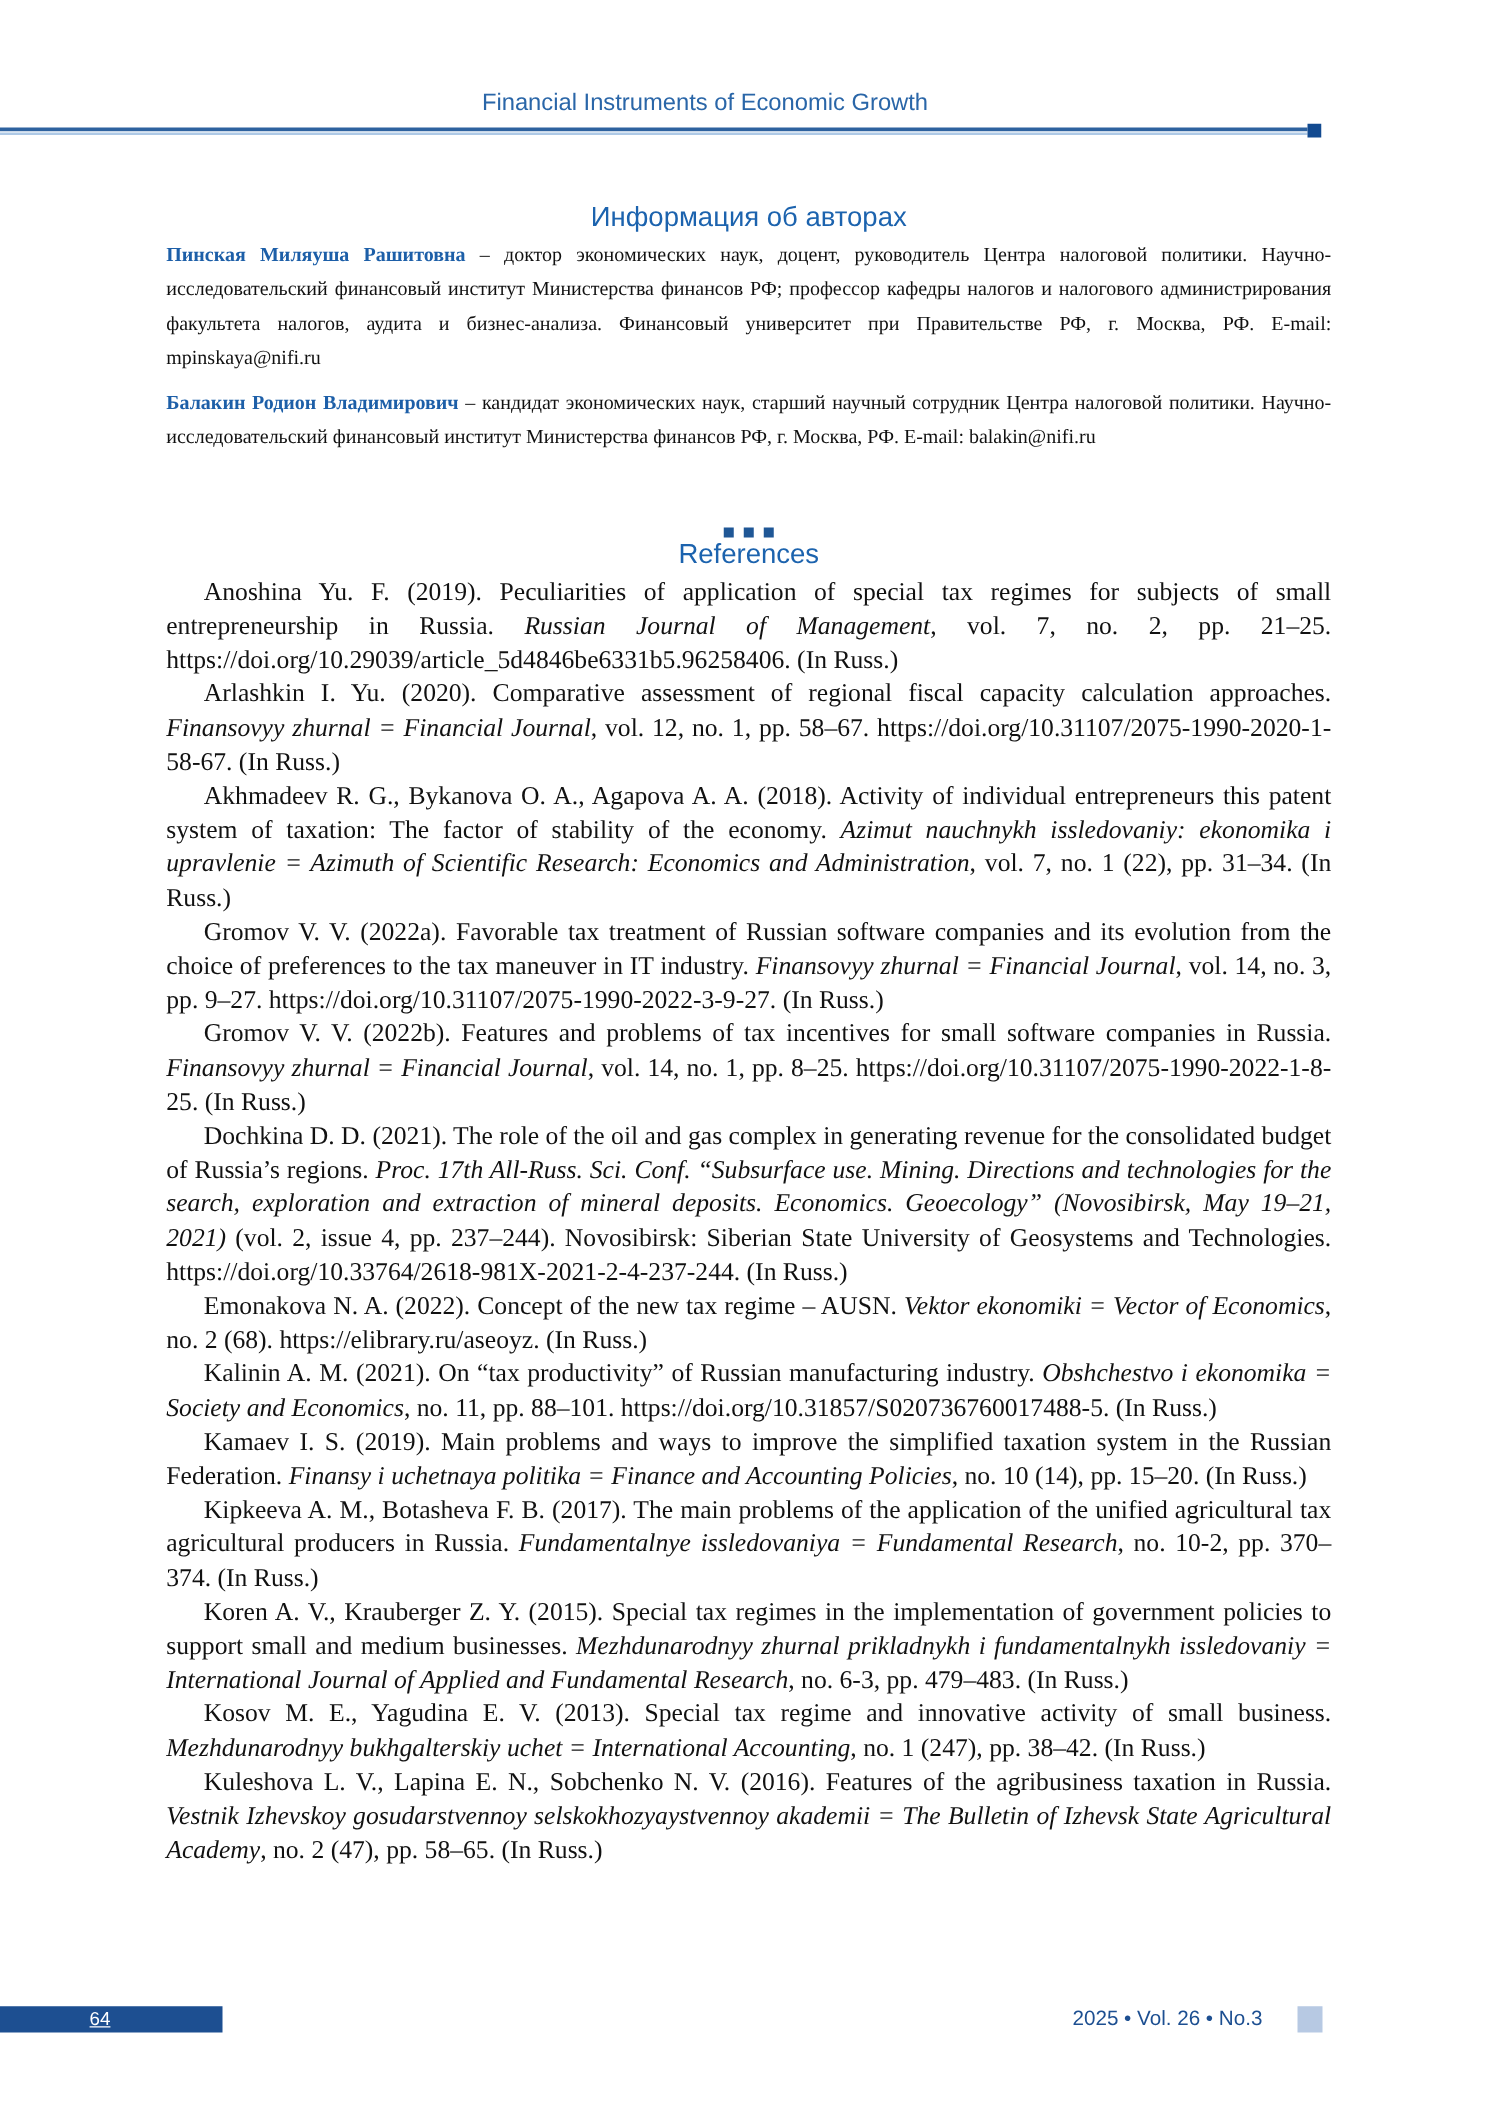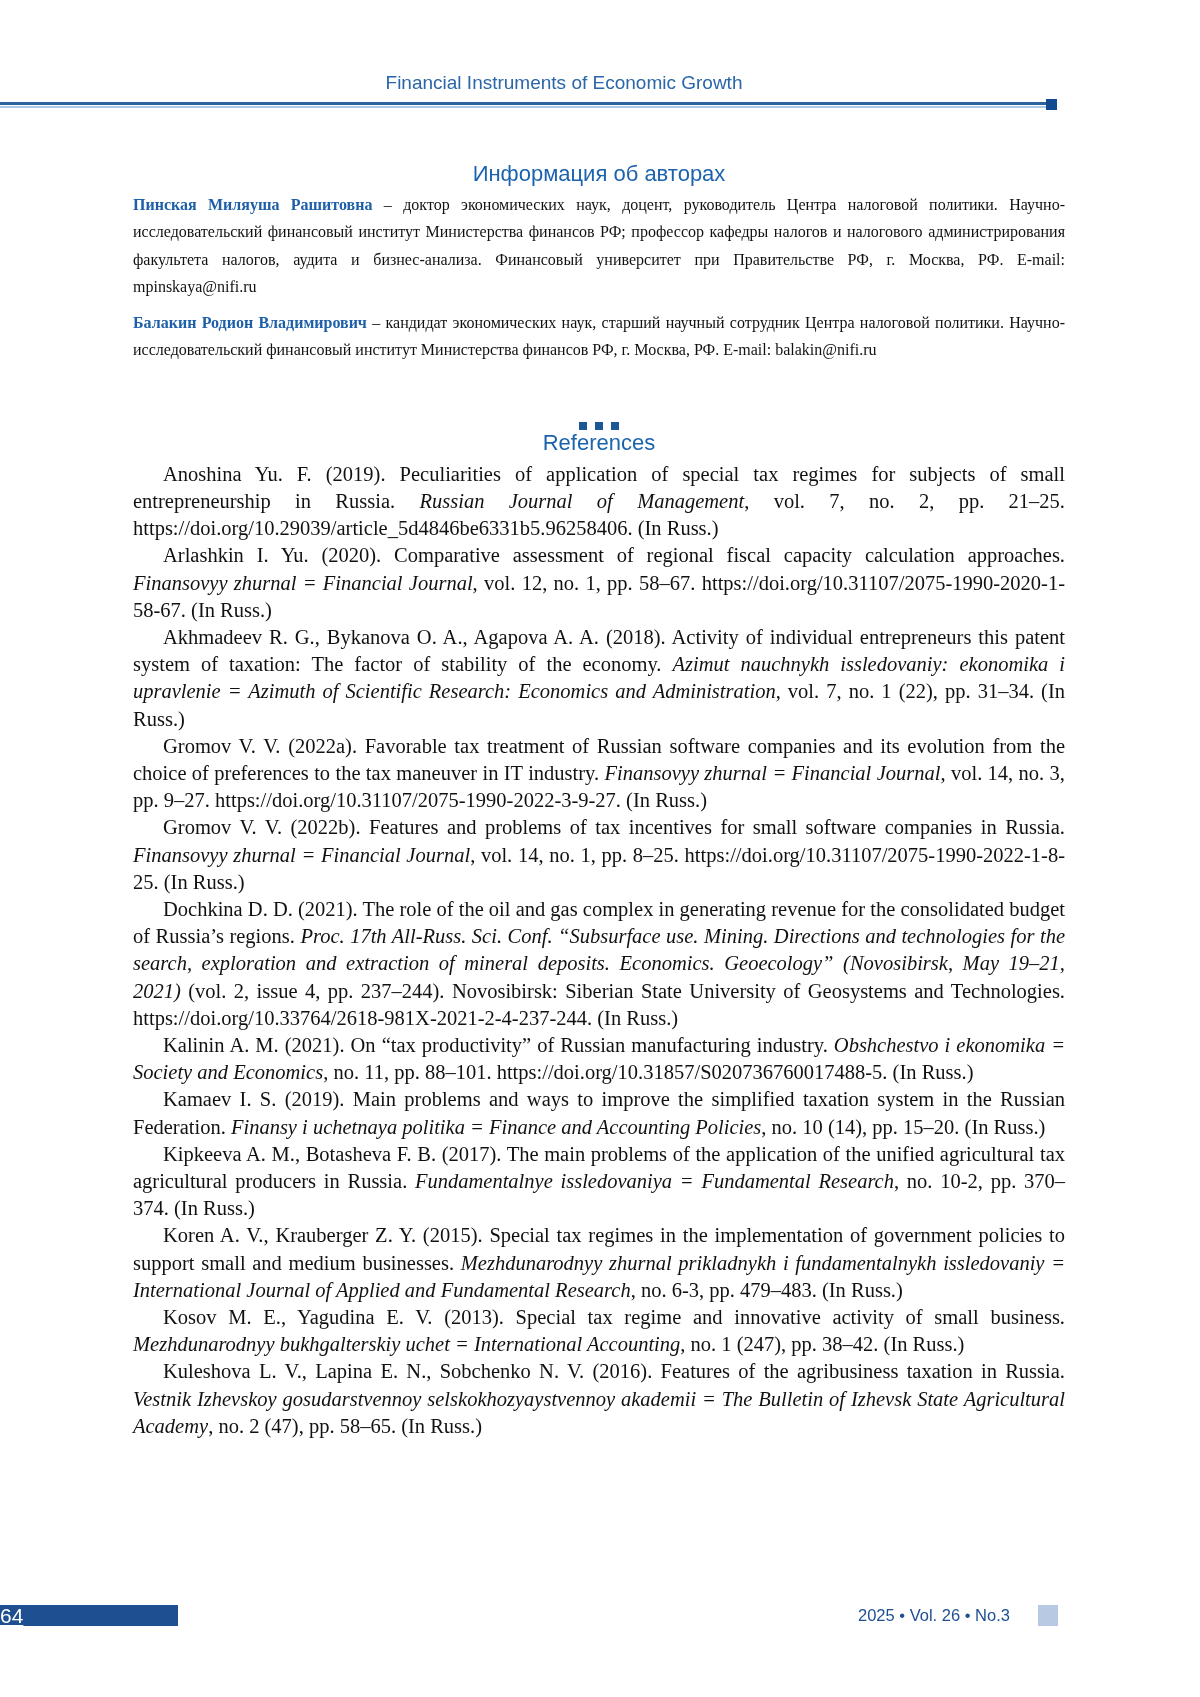--- a/index.html
+++ b/index.html
@@ -56,22 +56,22 @@
     text-indent: 30px;
   }
   .ref-para em { }
   .footer {
     position: absolute; top: 1605px; left: 0; width: 1200px; height: 21px;
     font-family: "Liberation Sans", sans-serif;
   }
   .page-num-bar {
     position: absolute; left: 0; top: 0; width: 178px; height: 21px;
     background: #1d4f91; color: #ffffff;
-    text-align: left; padding-right: 18px;
-    font-size: 21px; line-height: 21px; text-decoration: underline;
+    text-align: center; padding-right: 18px;
+    font-size: 15px; line-height: 21px; text-decoration: underline;
   }
   .journal-bar {
     position: absolute; left: 186px; top: 0; width: 666px; height: 21px;
     background: #7493c1; color: #ffffff;
     text-align: center; font-size: 15.5px; line-height: 21px;
   }
   .issue-info {
     position: absolute; left: 858px; top: 0; height: 21px;
     line-height: 21px; color: #1d4f91; font-size: 16.5px;
   }
@@ -105,20 +105,21 @@
   </div>
 
   <h2 class="section-heading refs-heading">References</h2>
   <div id="references-list">
       <p class="ref-para"><span>Anoshina Yu. F. (2019). Peculiarities of application of special tax regimes for subjects of small entrepreneurship in Russia. </span><em>Russian Journal of Management</em><span>, vol. 7, no. 2, pp. 21–25. https://doi.org/10.29039/article_5d4846be6331b5.96258406. (In Russ.)</span></p>
       <p class="ref-para"><span>Arlashkin I. Yu. (2020). Comparative assessment of regional fiscal capacity calculation approaches. </span><em>Finansovyy zhurnal = Financial Journal</em><span>, vol. 12, no. 1, pp. 58–67. https://doi.org/10.31107/2075-1990-2020-1-58-67. (In Russ.)</span></p>
       <p class="ref-para"><span>Akhmadeev R. G., Bykanova O. A., Agapova A. A. (2018). Activity of individual entrepreneurs this patent system of taxation: The factor of stability of the economy. </span><em>Azimut nauchnykh issledovaniy: ekonomika i upravlenie = Azimuth of Scientific Research: Economics and Administration</em><span>, vol. 7, no. 1 (22), pp. 31–34. (In Russ.)</span></p>
       <p class="ref-para"><span>Gromov V. V. (2022a). Favorable tax treatment of Russian software companies and its evolution from the choice of preferences to the tax maneuver in IT industry. </span><em>Finansovyy zhurnal = Financial Journal</em><span>, vol. 14, no. 3, pp. 9–27. https://doi.org/10.31107/2075-1990-2022-3-9-27. (In Russ.)</span></p>
       <p class="ref-para"><span>Gromov V. V. (2022b). Features and problems of tax incentives for small software companies in Russia. </span><em>Finansovyy zhurnal = Financial Journal</em><span>, vol. 14, no. 1, pp. 8–25. https://doi.org/10.31107/2075-1990-2022-1-8-25. (In Russ.)</span></p>
       <p class="ref-para"><span>Dochkina D. D. (2021). The role of the oil and gas complex in generating revenue for the consolidated budget of Russia’s regions. </span><em>Proc. 17th All-Russ. Sci. Conf. “Subsurface use. Mining. Directions and technologies for the search, exploration and extraction of mineral deposits. Economics. Geoecology” (Novosibirsk, May 19–21, 2021)</em><span> (vol. 2, issue 4, pp. 237–244). Novosibirsk: Siberian State University of Geosystems and Technologies. https://doi.org/10.33764/2618-981X-2021-2-4-237-244. (In Russ.)</span></p>
+      <p class="ref-para"><span>Emonakova N. A. (2022). Concept of the new tax regime – AUSN. </span><em>Vektor ekonomiki = Vector of Economics</em><span>, no. 2 (68). https://elibrary.ru/aseoyz. (In Russ.)</span></p>
       <p class="ref-para"><span>Kalinin A. M. (2021). On “tax productivity” of Russian manufacturing industry. </span><em>Obshchestvo i ekonomika = Society and Economics</em><span>, no. 11, pp. 88–101. https://doi.org/10.31857/S020736760017488-5. (In Russ.)</span></p>
       <p class="ref-para"><span>Kamaev I. S. (2019). Main problems and ways to improve the simplified taxation system in the Russian Federation. </span><em>Finansy i uchetnaya politika = Finance and Accounting Policies</em><span>, no. 10 (14), pp. 15–20. (In Russ.)</span></p>
       <p class="ref-para"><span>Kipkeeva A. M., Botasheva F. B. (2017). The main problems of the application of the unified agricultural tax agricultural producers in Russia. </span><em>Fundamentalnye issledovaniya = Fundamental Research</em><span>, no. 10-2, pp. 370–374. (In Russ.)</span></p>
       <p class="ref-para"><span>Koren A. V., Krauberger Z. Y. (2015). Special tax regimes in the implementation of government policies to support small and medium businesses. </span><em>Mezhdunarodnyy zhurnal prikladnykh i fundamentalnykh issledovaniy = International Journal of Applied and Fundamental Research</em><span>, no. 6-3, pp. 479–483. (In Russ.)</span></p>
       <p class="ref-para"><span>Kosov M. E., Yagudina E. V. (2013). Special tax regime and innovative activity of small business. </span><em>Mezhdunarodnyy bukhgalterskiy uchet = International Accounting</em><span>, no. 1 (247), pp. 38–42. (In Russ.)</span></p>
       <p class="ref-para"><span>Kuleshova L. V., Lapina E. N., Sobchenko N. V. (2016). Features of the agribusiness taxation in Russia. </span><em>Vestnik Izhevskoy gosudarstvennoy selskokhozyaystvennoy akademii = The Bulletin of Izhevsk State Agricultural Academy</em><span>, no. 2 (47), pp. 58–65. (In Russ.)</span></p>
     </div>
 </div>
 
 <div class="footer">

